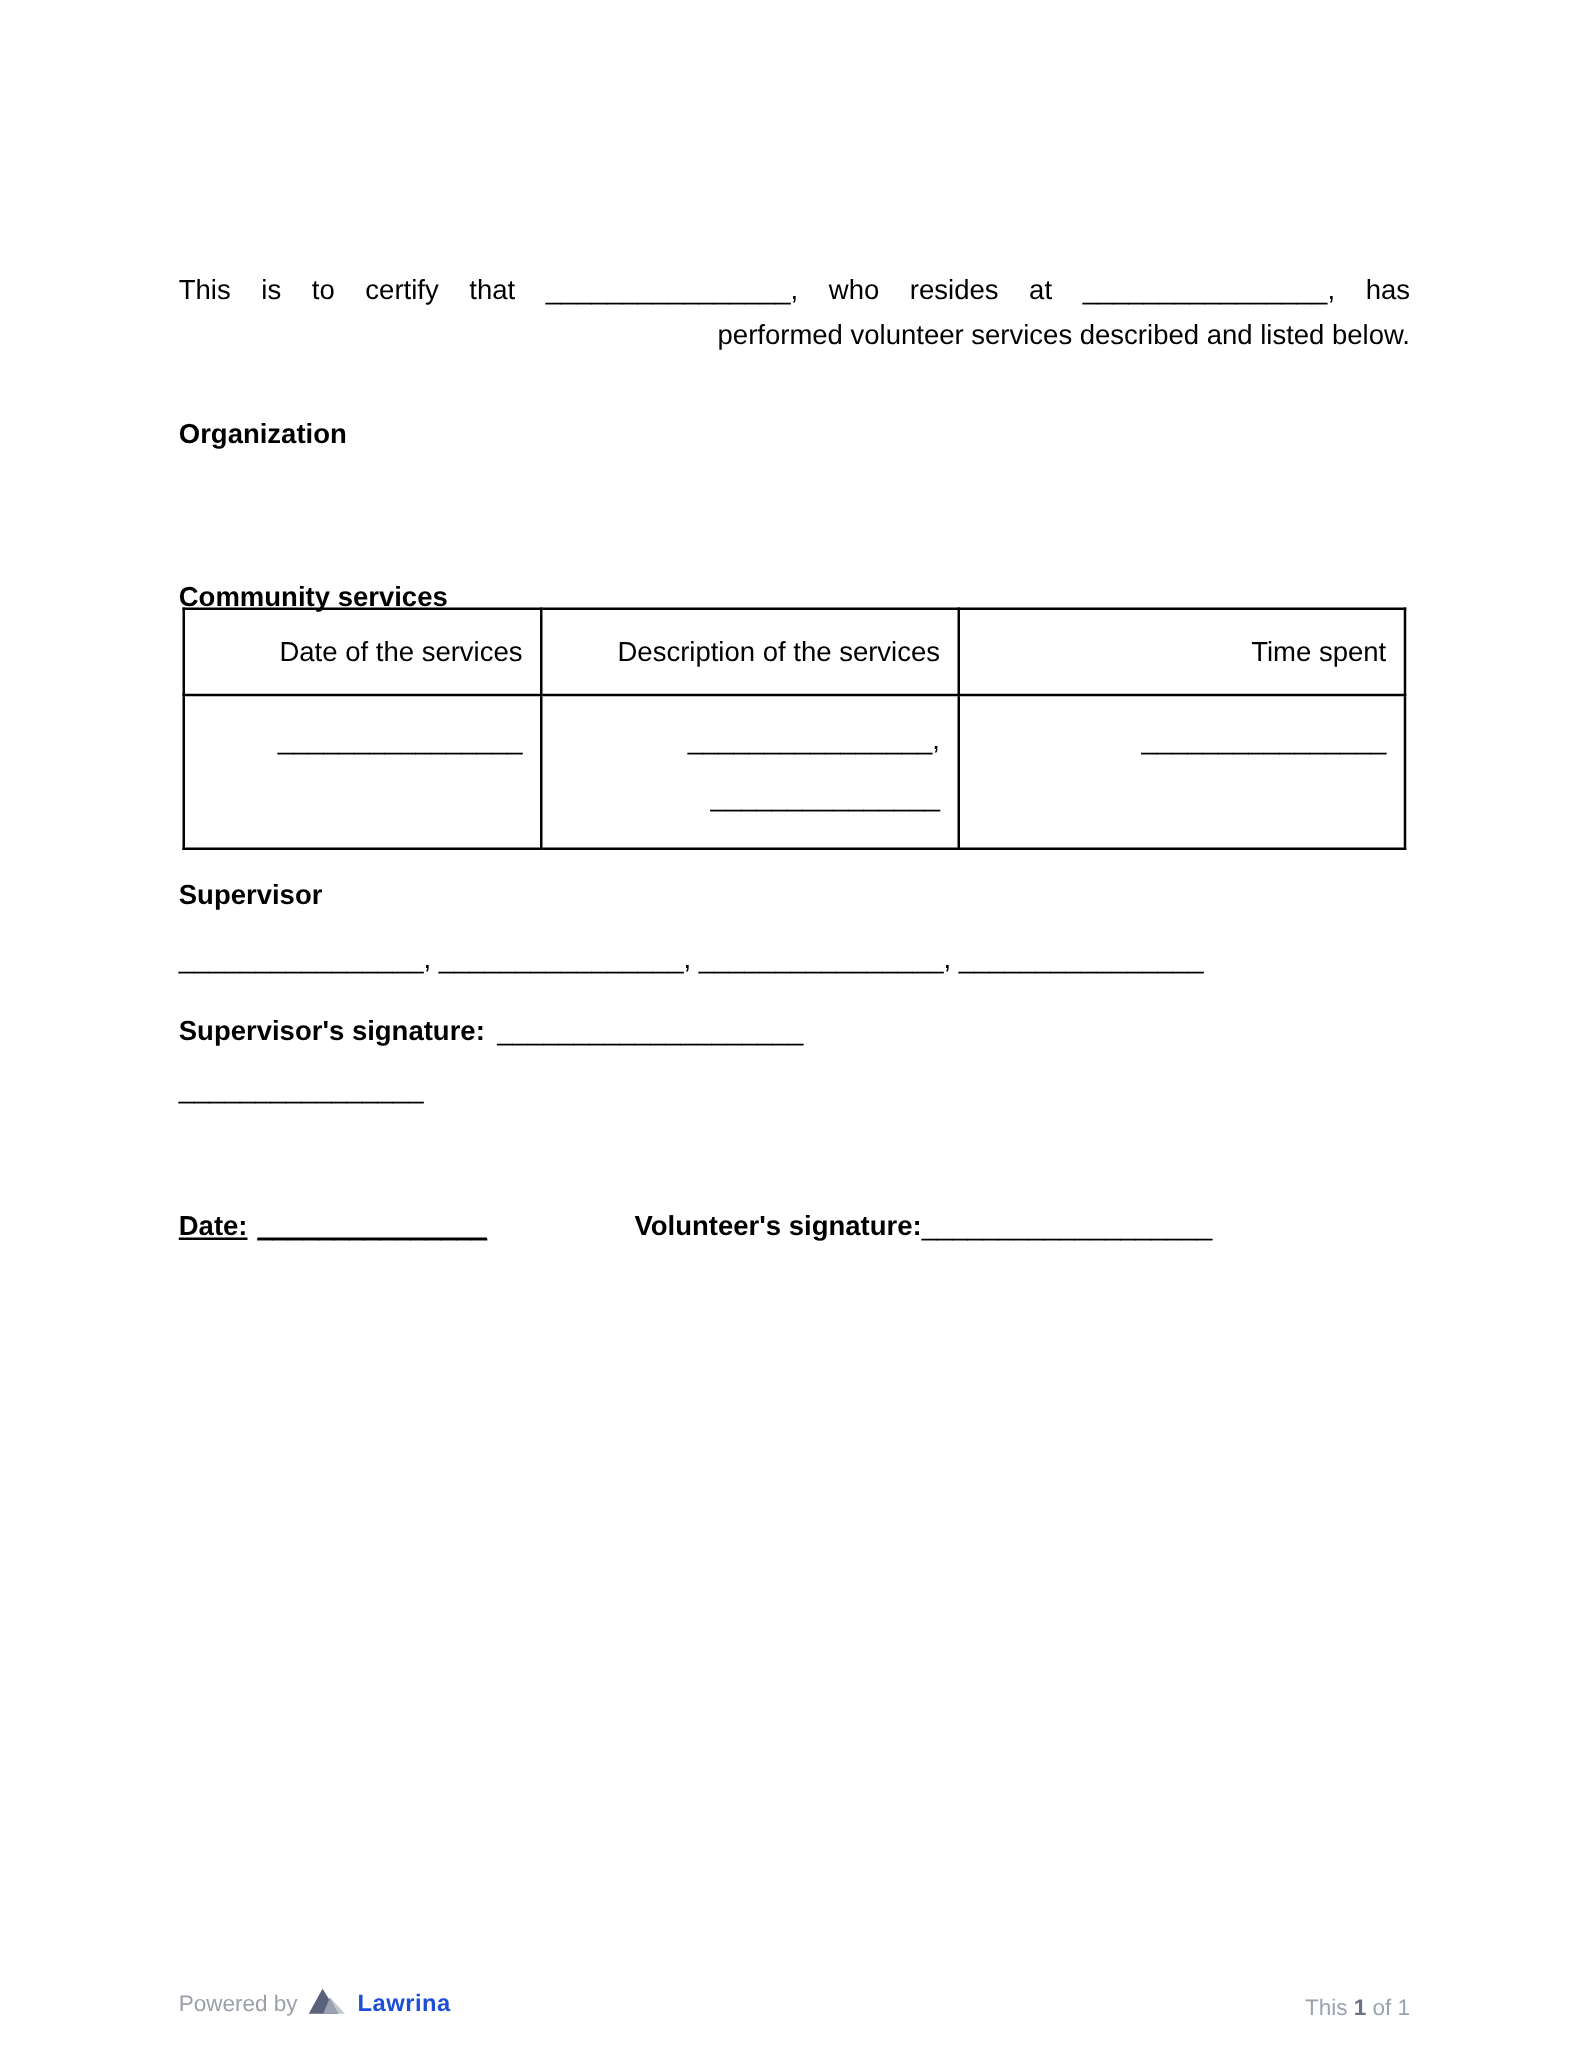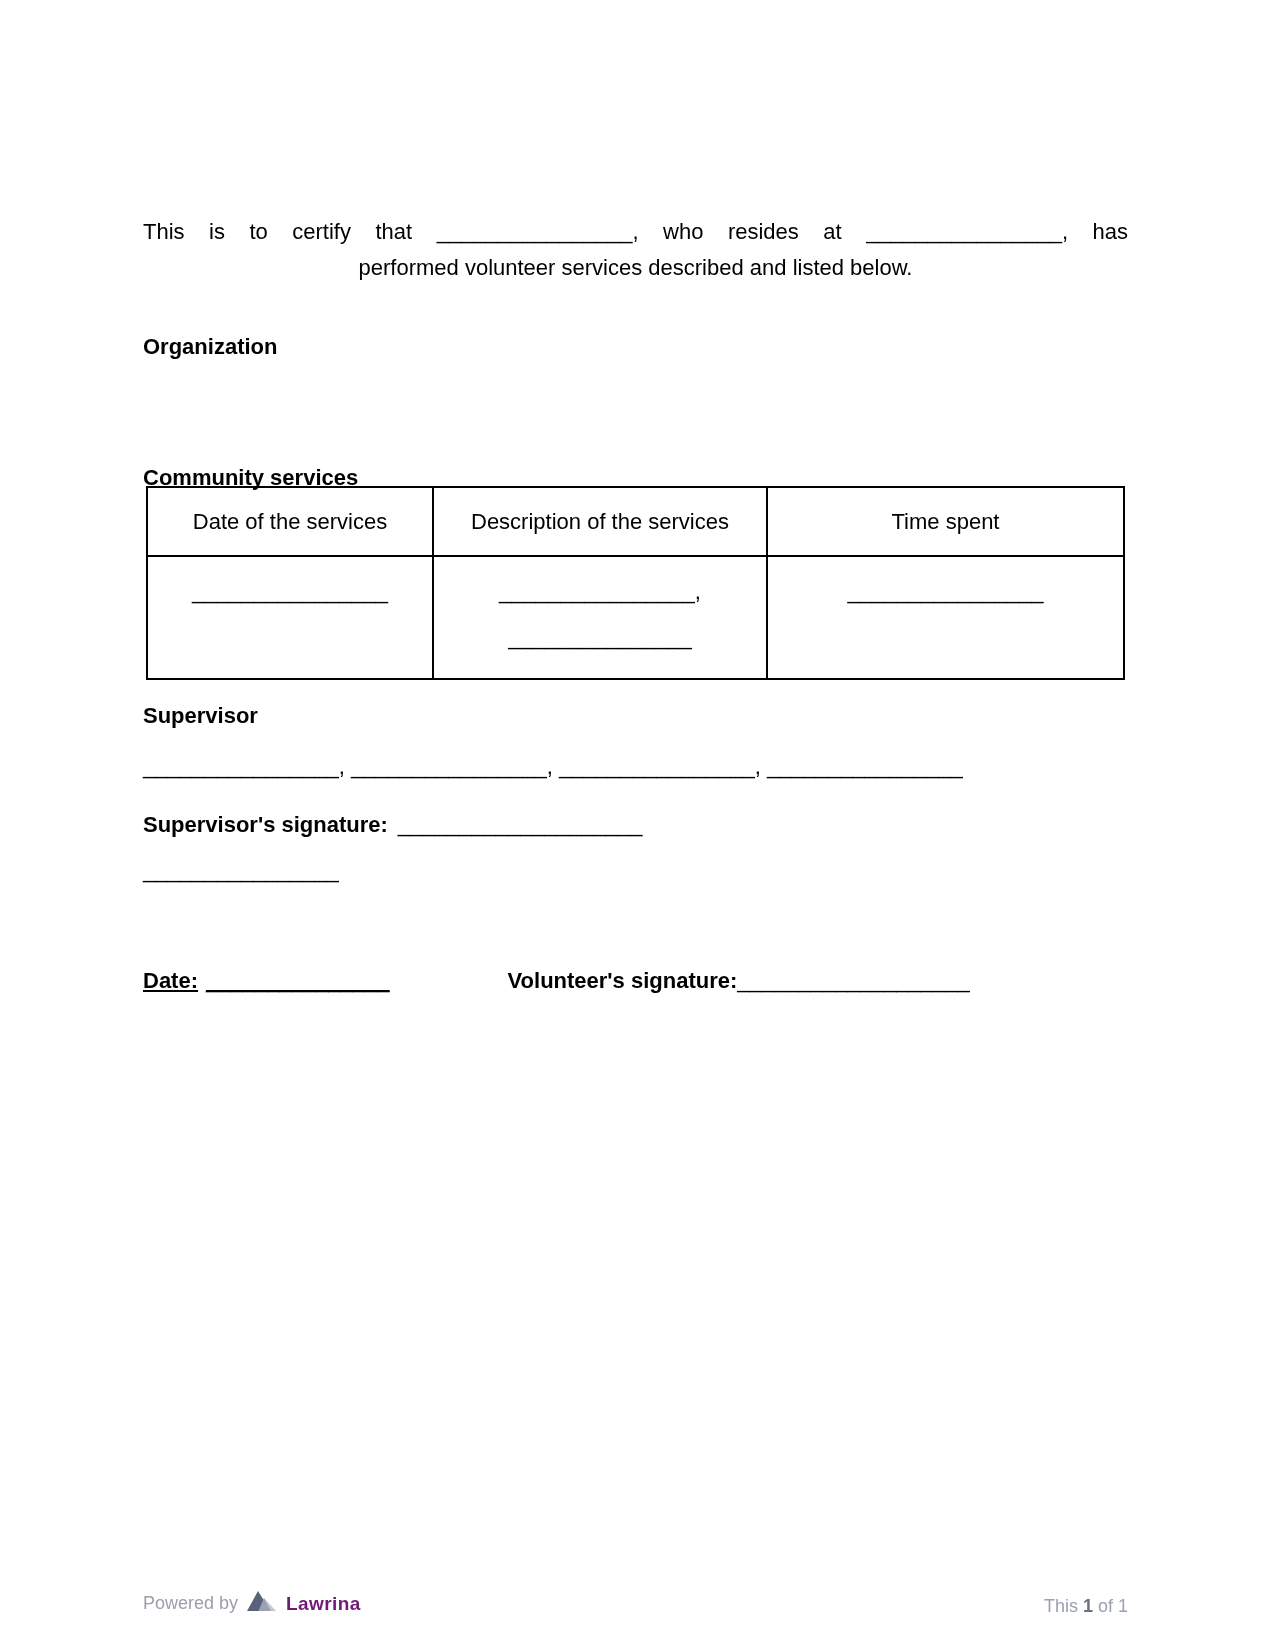--- a/index.html
+++ b/index.html
@@ -8,52 +8,52 @@
     width:1275px;height:1650px;
     background:#ffffff;
     font-family:"Liberation Sans", sans-serif;
     font-size:22px;color:#000;
     margin:0 auto;overflow:hidden;
   }
   .abs{position:absolute;left:143px;right:147px;}
   .title{top:178px;text-align:center;font-weight:bold;font-size:24px;line-height:30px;}
   .intro{top:214px;line-height:36px;}
   .intro-line1{text-align:justify;text-align-last:justify;}
-  .intro-line2{text-align:center;}
+  .intro-line2{text-align:right;}
   .heading{font-weight:bold;line-height:30px;}
   .org-heading{top:332px;}
   .org-line{top:382px;line-height:30px;}
   .services-heading{top:463px;}
   table.services{
     position:absolute;top:486px;left:146px;
     border-collapse:collapse;table-layout:fixed;width:977px;
   }
   table.services th,table.services td{
-    border:2px solid #000;font-weight:normal;text-align:center;
+    border:2px solid #000;font-weight:normal;text-align:right;
     padding:0 14px;font-size:22px;
   }
   table.services thead th{height:67px;vertical-align:middle;}
   table.services tbody td{height:109px;vertical-align:top;padding-top:12px;line-height:46px;}
   .supervisor-heading{top:701px;}
   .supervisor-blanks{top:752px;line-height:30px;}
   .sig-line{top:810px;line-height:30px;display:flex;gap:10px;}
   .sig-label{font-weight:bold;}
   .sig-cont{top:856px;line-height:30px;}
   .signoff{top:968px;display:flex;align-items:baseline;}
   .date-group{display:flex;gap:8px;align-items:baseline;text-decoration:underline;}
   .date-label{font-weight:bold;}
   .spacer{width:118px;flex:none;}
   .volunteer-group{display:flex;align-items:baseline;}
   .volunteer-label{font-weight:bold;}
   .footer{
     top:1590px;display:flex;justify-content:space-between;align-items:flex-end;
     font-size:18px;
   }
   .powered{display:flex;align-items:center;gap:9px;color:#9b9fa8;}
-  .brand{font-weight:bold;font-size:19px;letter-spacing:0.4px;color:#701a75;}
+  .brand{font-weight:bold;font-size:19px;letter-spacing:0.4px;color:#1d4ed8;}
   .logo{flex:none;display:inline-block;}
   .pagenum{color:#9aa1af;display:flex;gap:5px;align-items:baseline;}
   .pagenum .current{font-weight:bold;color:#6b7383;}
 </style>
 </head>
 <body>
 
 <div class="page">
 
 

